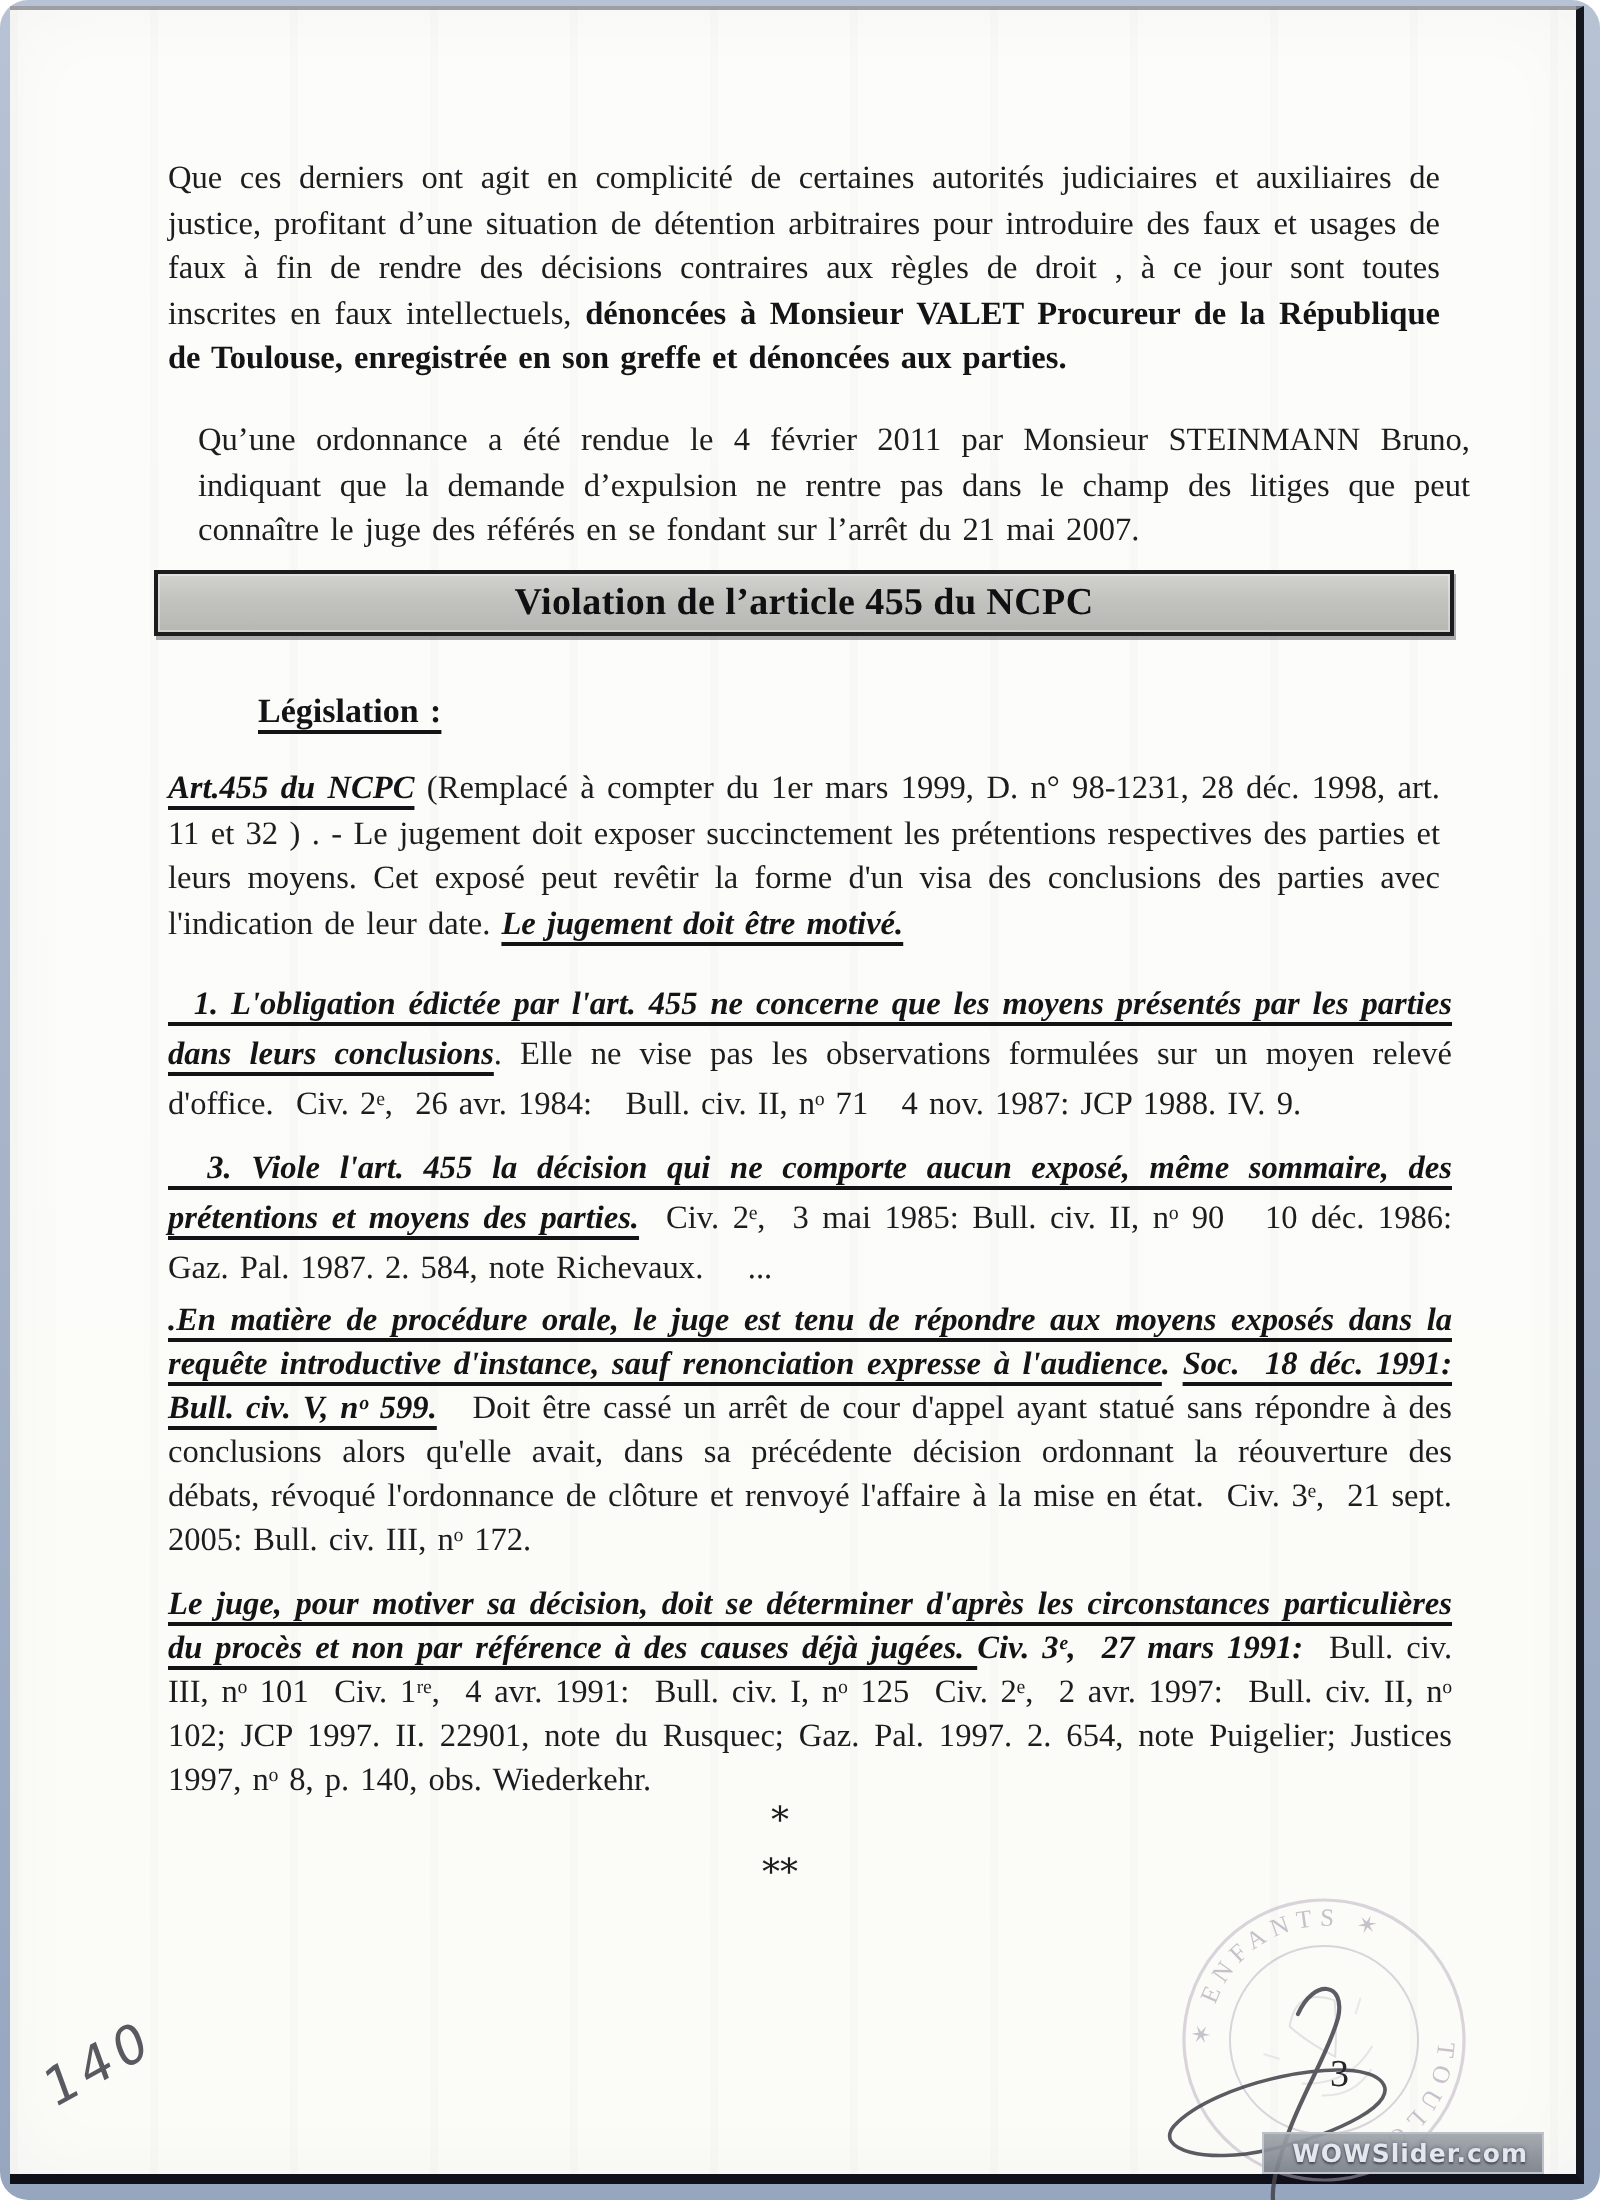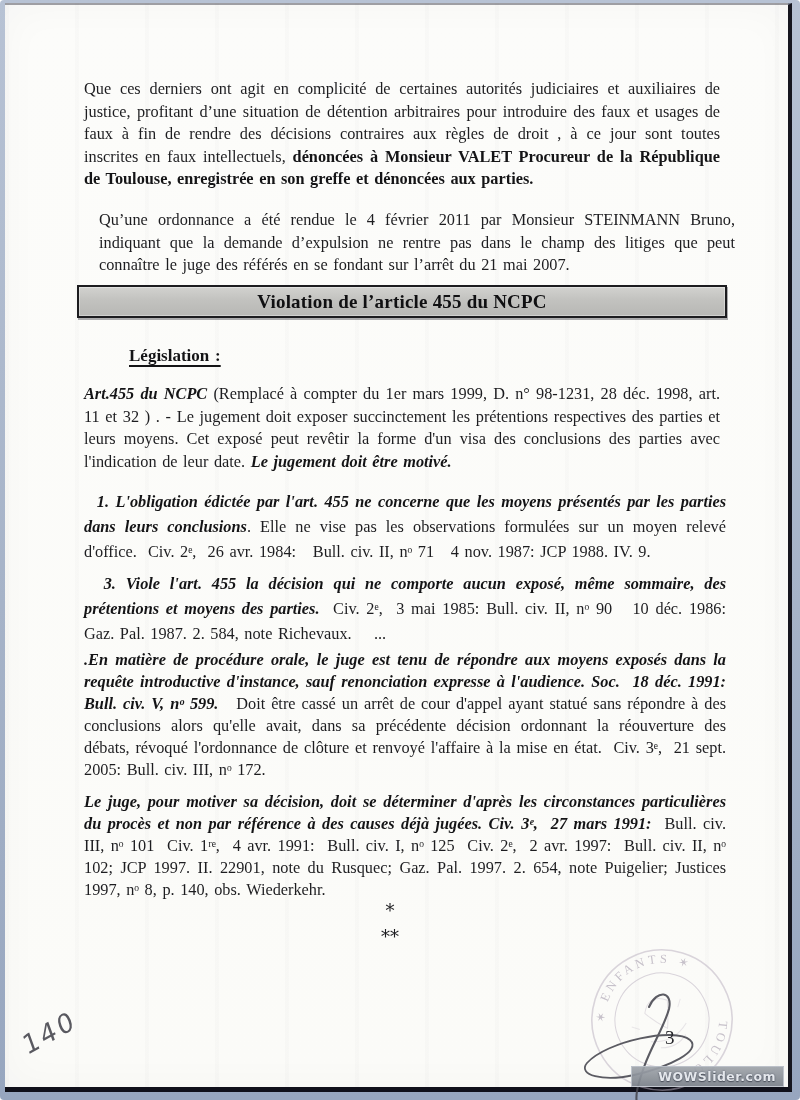--- a/index.html
+++ b/index.html
@@ -2,21 +2,21 @@
 <html><head>
 <meta charset="utf-8">
 <style>
   html,body{margin:0;padding:0;}
   body{
     width:800px;height:1100px;position:relative;overflow:hidden;
     font-family:"Liberation Serif","DejaVu Serif",serif;
     background:#ffffff;
   }
   .frame{
-    position:absolute;inset:0;border-radius:4px;
+    position:absolute;inset:0;border-radius:14px;
     background:linear-gradient(180deg,#b7c2d4 0%,#a6b3c8 55%,#97a6bf 100%);
   }
   .page{
     position:absolute;left:5px;top:3px;width:787px;height:1089px;
     background:
       repeating-linear-gradient(90deg,rgba(70,70,85,0.018) 0 4px,rgba(0,0,0,0) 4px 70px),
       linear-gradient(180deg,#fcfcfa 0%,#fbfbf8 100%);
     border-top:2px solid rgba(45,45,60,0.45);
     border-right:4px solid #16161f;
     border-bottom:5px solid #10101a;
@@ -25,21 +25,21 @@
   }
   .blk{
     position:absolute;margin:0;color:#1d1d20;
     font-size:16.3px;text-align:justify;word-spacing:1.5px;
   }
   .lh22{line-height:22.5px;}
   .lh25{line-height:25px;}
   .lh28{line-height:22px;}
   .b{font-weight:bold;color:#141416;}
   .i{}
-  .biu{font-weight:bold;font-style:italic;
+  .biu{font-weight:bold;font-style:italic;text-decoration:underline;
        text-decoration-thickness:1.8px;text-underline-offset:4px;color:#141416;}
   .bi{font-weight:bold;font-style:italic;color:#141416;}
   .header-box{
     position:absolute;left:72px;top:280px;width:646px;height:29px;
     background:linear-gradient(180deg,#d2d2cf 0%,#c2c2bf 45%,#b7b7b4 100%);
     border:2px solid #1c1c1f;
     box-shadow:inset 0 0 0 1px rgba(255,255,255,0.35),1px 2px 0 rgba(20,20,30,0.35);
     display:flex;align-items:center;justify-content:center;
   }
   .header-box span{
@@ -55,21 +55,21 @@
   .stamp{position:absolute;left:575px;top:933px;}
   .signature{position:absolute;left:552px;top:978px;}
   .pageno{position:absolute;left:660px;top:1022px;font-size:19px;color:#26262b;}
   .note140{
     position:absolute;left:24px;top:1026px;
     transform:rotate(-29deg) skewX(-9deg);transform-origin:left bottom;
     font-family:"DejaVu Sans",sans-serif;font-size:26px;font-weight:400;
     color:#4c4c54;letter-spacing:3px;opacity:.92;
   }
   .watermark{
-    position:absolute;right:4px;bottom:0;height:17px;padding:1px 7px 1px 26px;
+    position:absolute;right:16px;bottom:0;height:17px;padding:1px 7px 1px 14px;
     background:linear-gradient(180deg,rgba(158,163,170,0.92),rgba(122,128,137,0.92));
     border:1px solid rgba(200,205,214,0.8);
     display:flex;align-items:center;
     font-family:"DejaVu Sans",sans-serif;font-size:12.5px;font-weight:bold;
     color:#e4e7ec;text-shadow:0 1px 1px #4a4f5a,0 0 2px #5a6070;
     letter-spacing:.5px;
   }
 </style>
 </head>
 <body>

